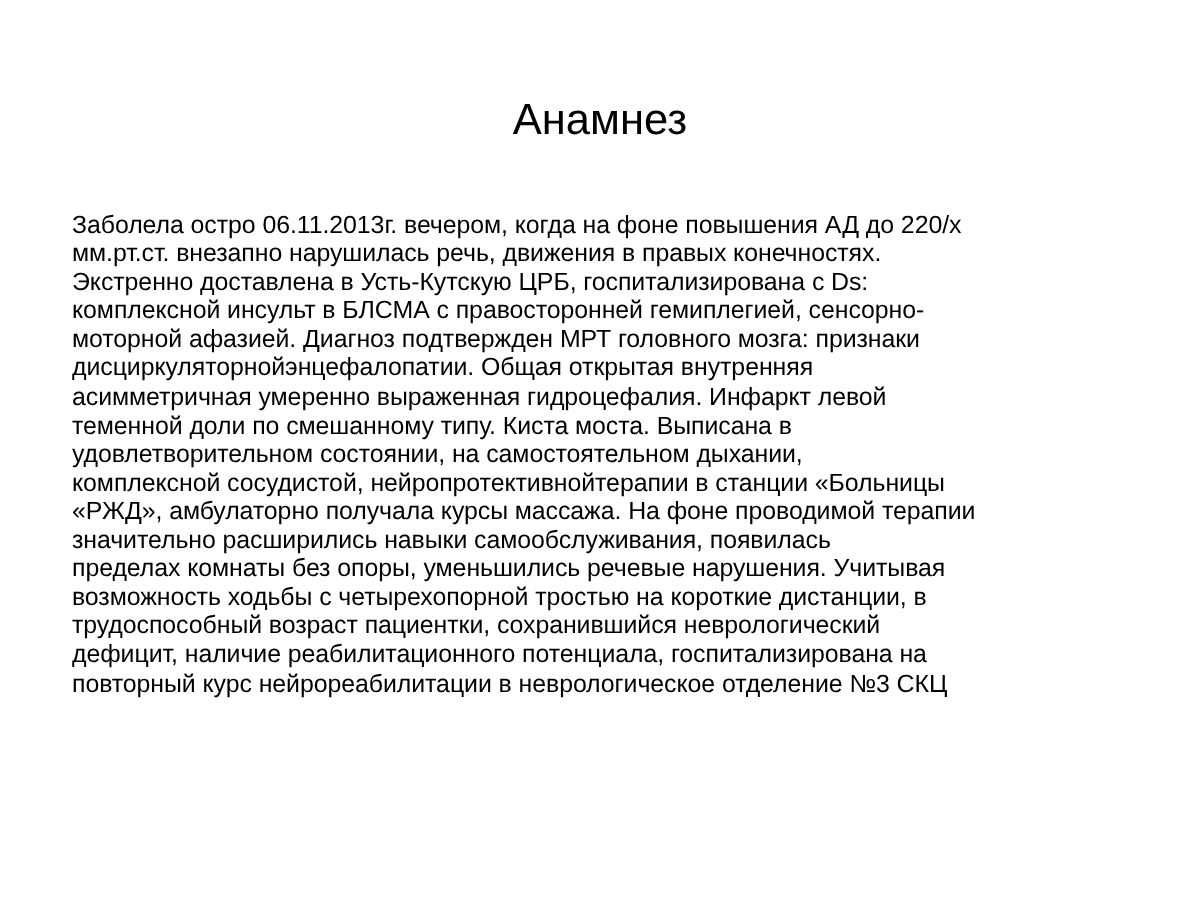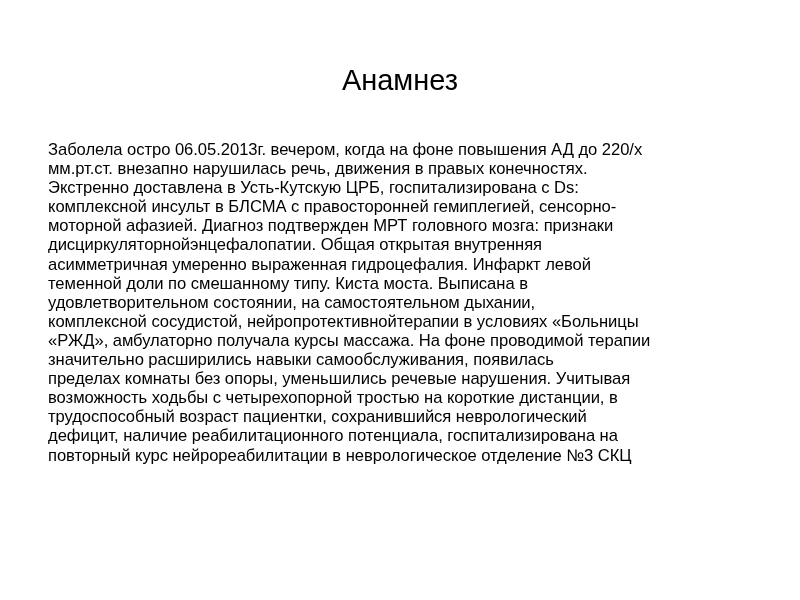--- a/index.html
+++ b/index.html
@@ -39,30 +39,30 @@
       white-space: nowrap;
       letter-spacing: -0.05px;
     }
   </style>
 </head>
 <body>
 
 <h1 class="slide-title">Анамнез</h1>
 
 <div class="slide-body">
-  <span class="line">Заболела остро 06.05.2013г. вечером, когда на фоне повышения АД до 220/х</span>
+  <span class="line">Заболела остро 06.11.2013г. вечером, когда на фоне повышения АД до 220/х</span>
   <span class="line">мм.рт.ст. внезапно нарушилась речь, движения в правых конечностях.</span>
   <span class="line">Экстренно доставлена в Усть-Кутскую ЦРБ, госпитализирована с Ds:</span>
   <span class="line">комплексной инсульт в БЛСМА с правосторонней гемиплегией, сенсорно-</span>
   <span class="line">моторной афазией. Диагноз подтвержден МРТ головного мозга: признаки</span>
   <span class="line">дисциркуляторнойэнцефалопатии. Общая открытая внутренняя</span>
   <span class="line">асимметричная умеренно выраженная гидроцефалия. Инфаркт левой</span>
   <span class="line">теменной доли по смешанному типу. Киста моста. Выписана в</span>
   <span class="line">удовлетворительном состоянии, на самостоятельном дыхании,</span>
-  <span class="line">комплексной сосудистой, нейропротективнойтерапии в условиях «Больницы</span>
+  <span class="line">комплексной сосудистой, нейропротективнойтерапии в станции «Больницы</span>
   <span class="line">«РЖД», амбулаторно получала курсы массажа. На фоне проводимой терапии</span>
   <span class="line">значительно расширились навыки самообслуживания, появилась</span>
   <span class="line">пределах комнаты без опоры, уменьшились речевые нарушения. Учитывая</span>
   <span class="line">возможность ходьбы с четырехопорной тростью на короткие дистанции, в</span>
   <span class="line">трудоспособный возраст пациентки, сохранившийся неврологический</span>
   <span class="line">дефицит, наличие реабилитационного потенциала, госпитализирована на</span>
   <span class="line">повторный курс нейрореабилитации в неврологическое отделение №3 СКЦ</span>
 </div>
 
 </body></html>

